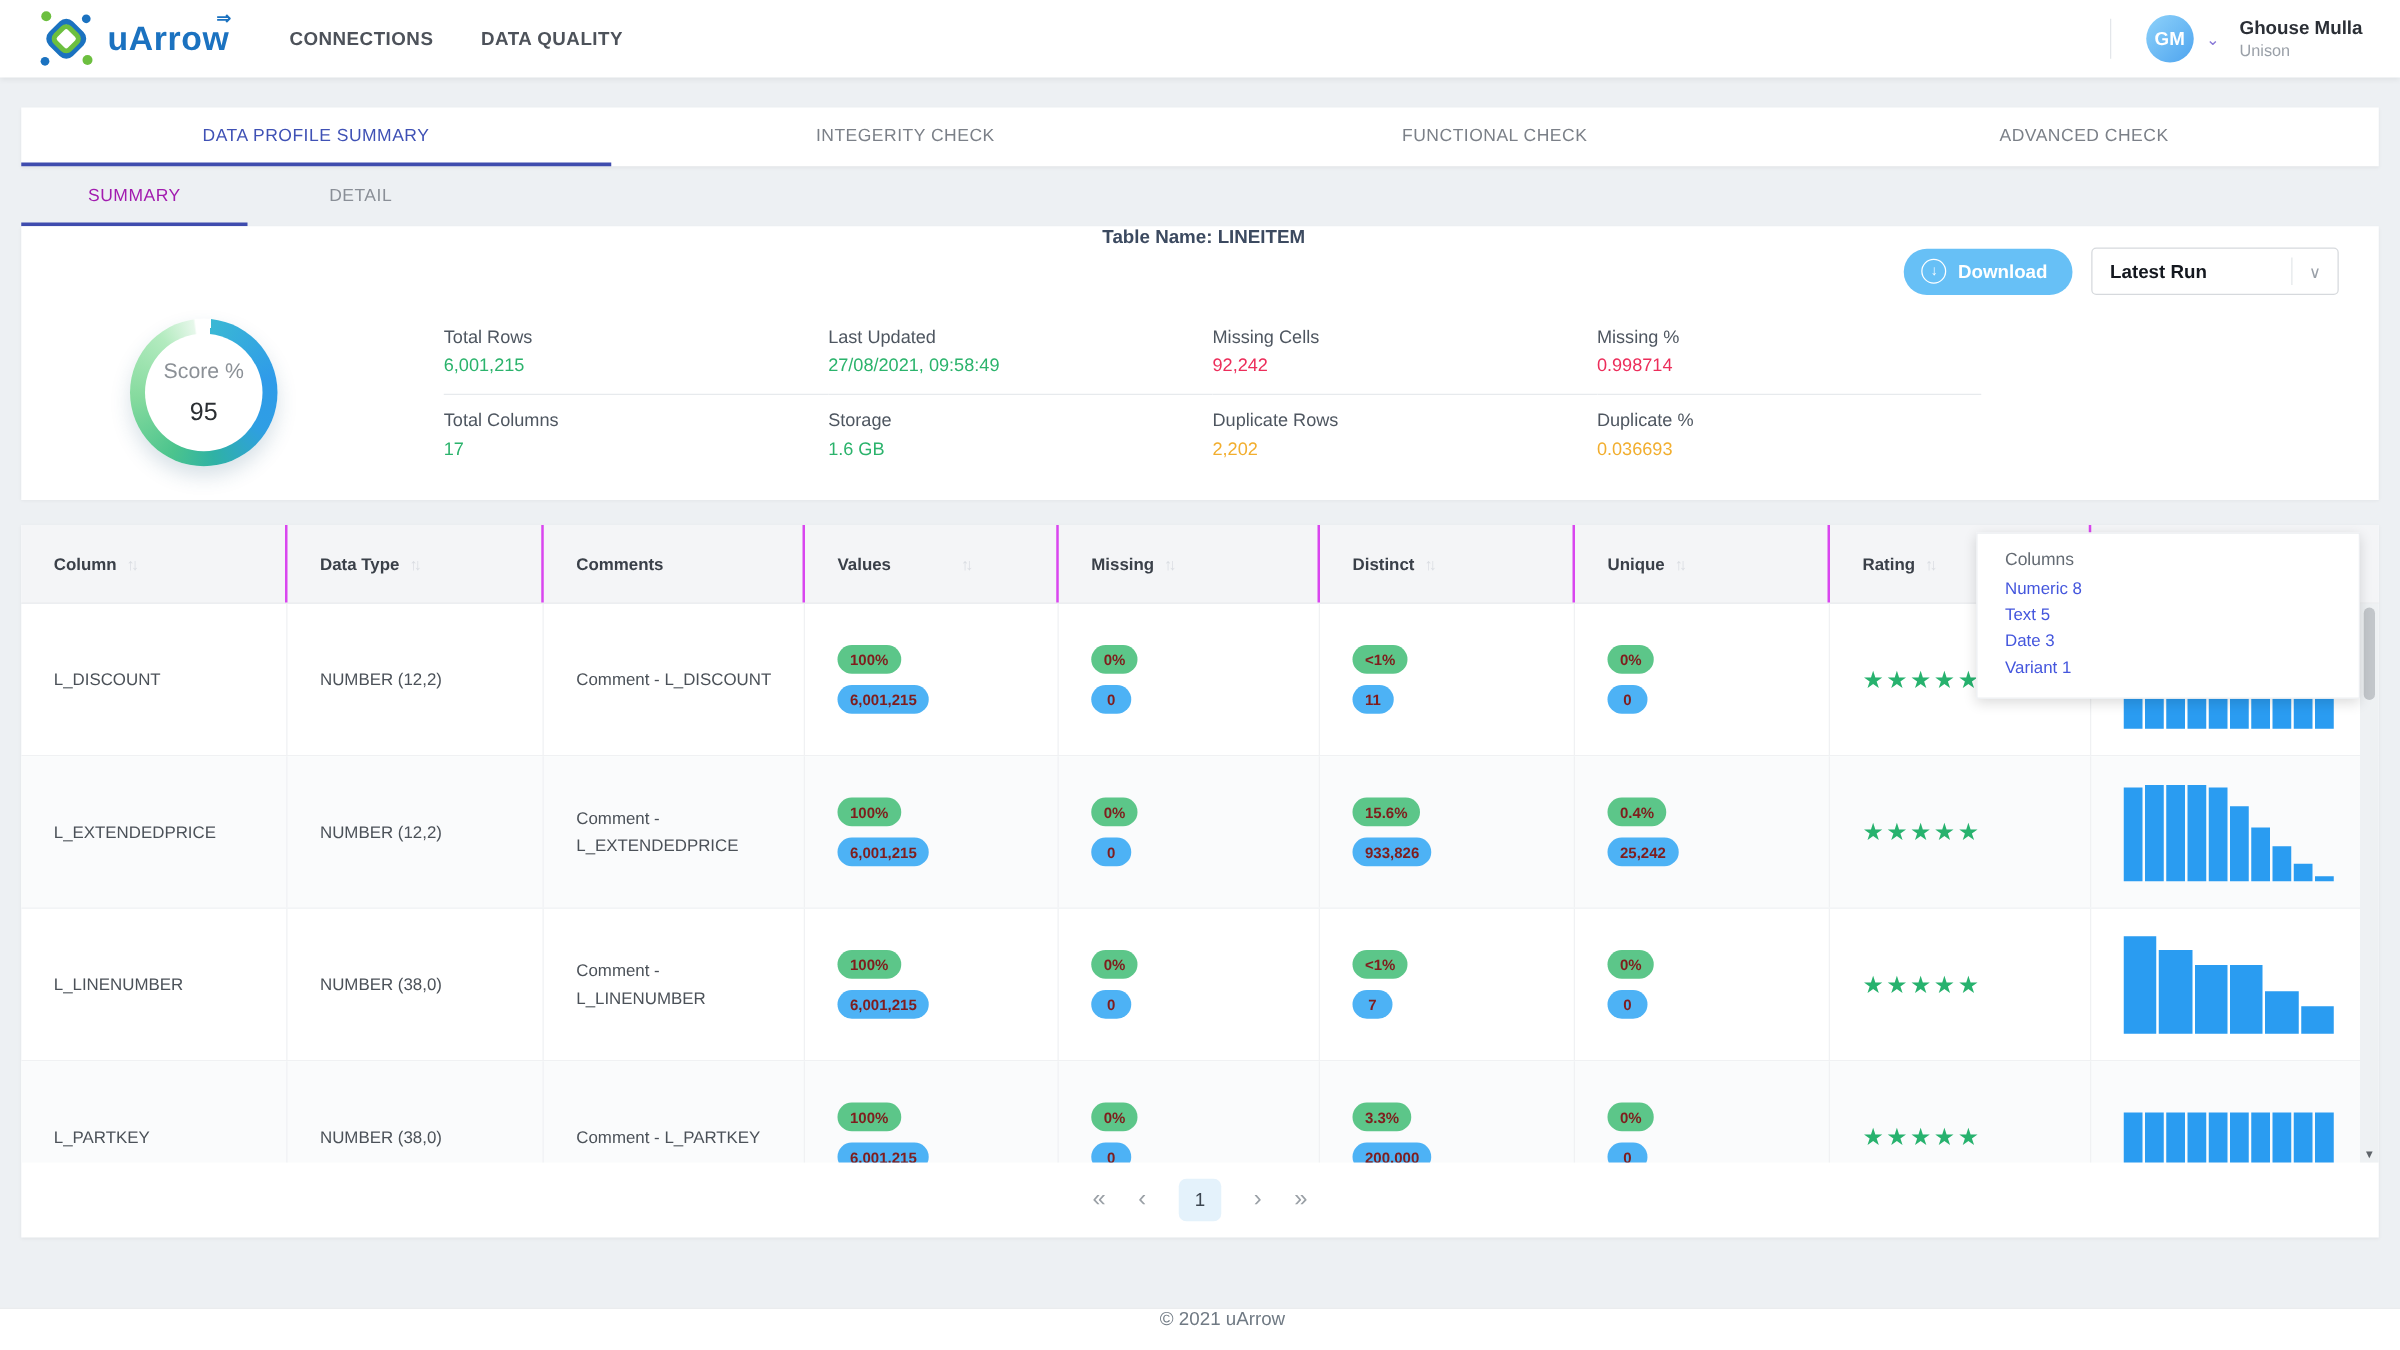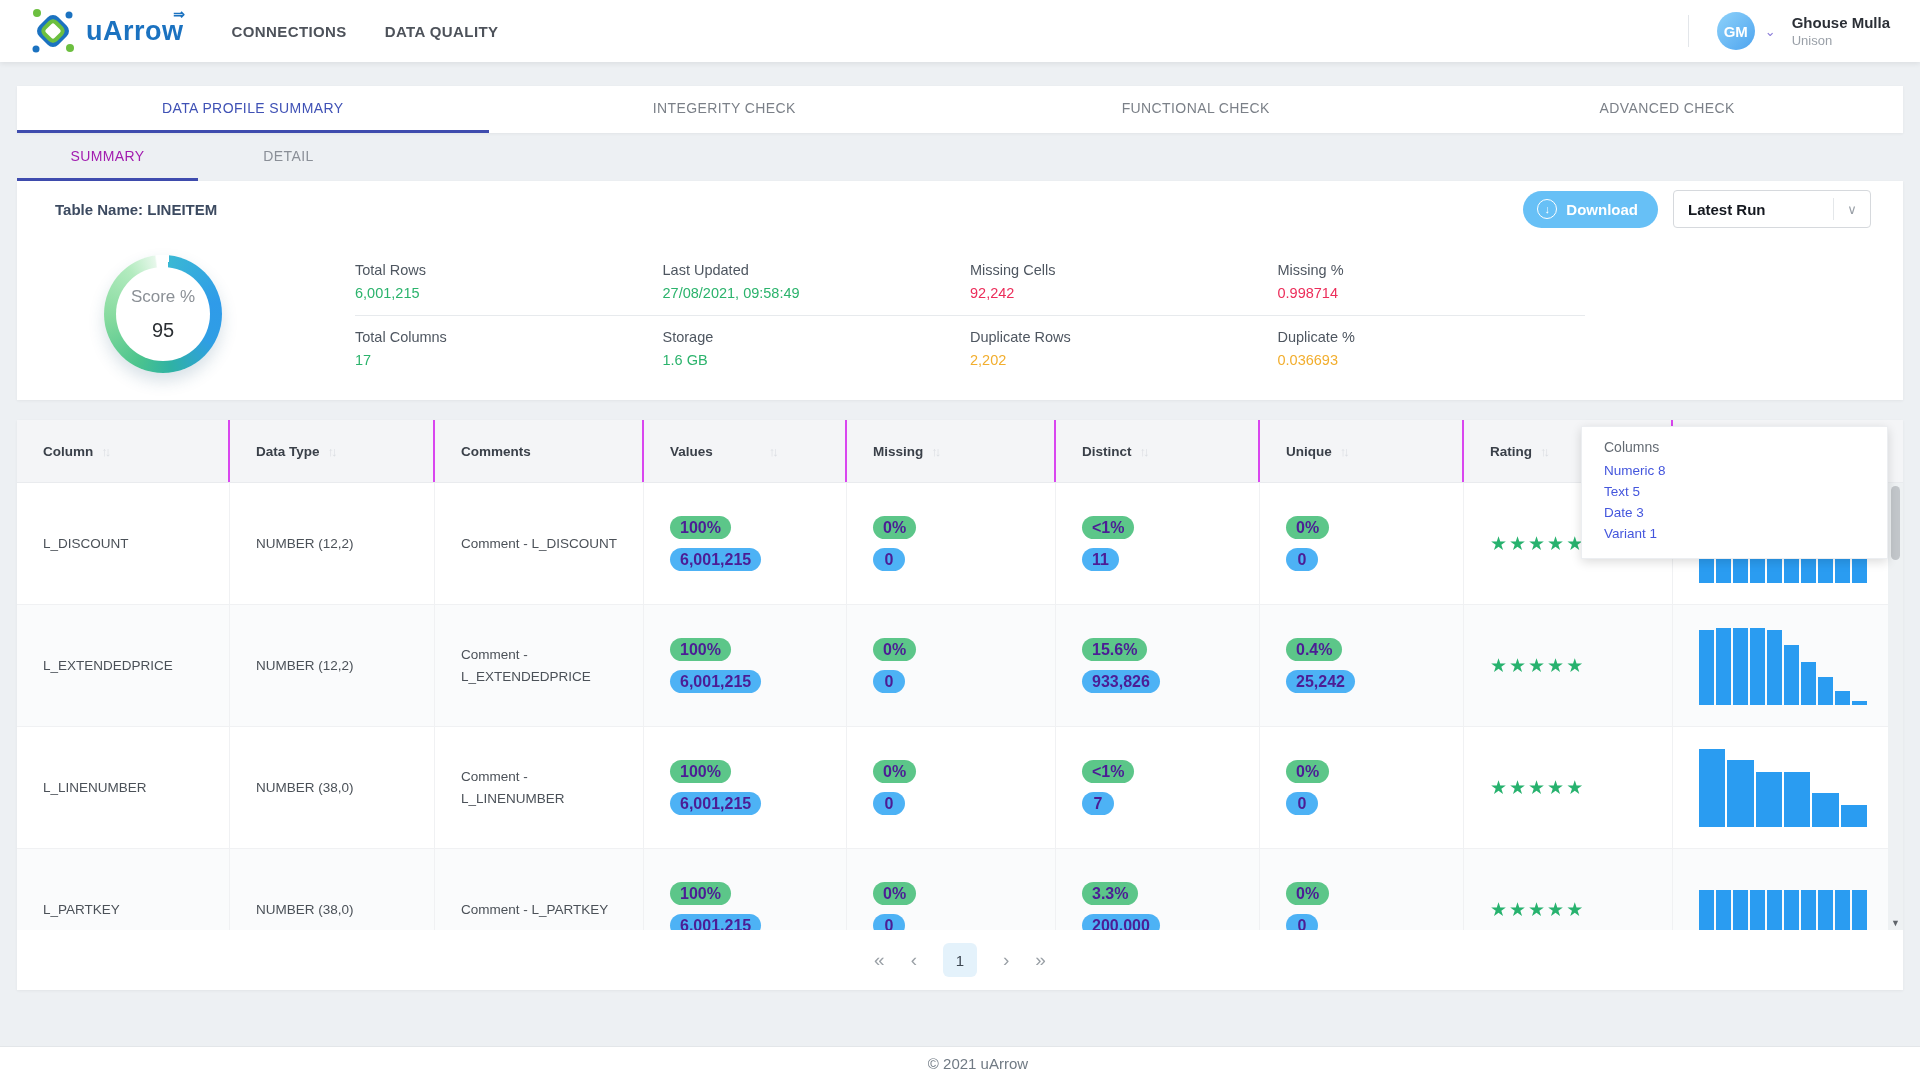--- a/index.html
+++ b/index.html
@@ -24,21 +24,21 @@
   .band { margin:0 17px; }
   .tabs-card { margin-top:24px; background:#fff; height:47px; display:flex; box-shadow:0 1px 3px rgba(0,0,0,.05); }
   .tab { flex:1; display:flex; align-items:center; justify-content:center; font-size:14px; letter-spacing:.4px; color:#7b8088; cursor:pointer; border-bottom:3px solid transparent; }
   .tab.active { color:#3f51b5; border-bottom-color:#3f4cae; font-weight:400; }
 
   .subtabs { height:48px; display:flex; align-items:stretch; }
   .subtab { width:181px; display:flex; align-items:center; justify-content:center; font-size:14px; letter-spacing:.4px; color:#8a8f97; cursor:pointer; border-bottom:3px solid transparent; }
   .subtab.active { color:#a21caf; border-bottom-color:#3f4cae; }
 
   .content-card { background:#fff; height:219px; position:relative; box-shadow:0 1px 3px rgba(0,0,0,.05); }
-  .toolbar { height:56px; display:flex; align-items:center; padding:0 32px 0 38px; }
+  .toolbar { height:56px; display:flex; align-items:center; padding:0 32px 0 38px;flex-direction:column; }
   .table-name { font-size:15px; font-weight:700; color:#3c4a60; }
   .toolbar-right { margin-left:auto; display:flex; align-items:center; gap:15px; }
   .download-btn { height:37px; padding:0 20px 0 14px; border-radius:19px; border:none; background:#67c0f6; color:#fff; font-size:15px; font-weight:700; display:flex; align-items:center; gap:9px; cursor:pointer; font-family:inherit; }
   .dl-icon { width:20px; height:20px; border:1.6px solid #fff; border-radius:50%; display:flex; align-items:center; justify-content:center; font-size:11px; }
   .run-select { width:198px; height:38px; border:1px solid #d6d9dd; border-radius:4px; background:#fff; display:flex; align-items:center; cursor:pointer; }
   .run-select .val { flex:1; padding-left:14px; font-size:15px; font-weight:700; color:#14181f; }
   .run-select .sep { width:1px; height:22px; background:#e4e7ea; }
   .run-select .chev { width:36px; text-align:center; color:#9aa0a8; font-size:13px; }
 
   
@@ -68,40 +68,40 @@
   .t-hcell:last-child { border-right:none; }
   .sort-icon { margin-left:8px; color:#dadde2; font-size:13px; letter-spacing:-3px; }
   .t-body { height:447px; overflow:hidden; }
   .t-row { display:flex; height:122px; border-bottom:1px solid #f0f1f3; }
   .t-row:nth-child(even) { background:#fafbfc; }
   .t-cell { padding-left:26px; display:flex; flex-direction:column; justify-content:center; border-right:1px solid #f0f1f3; }
   .t-cell:last-child { border-right:none; }
   .c0{width:213px;} .c1{width:205px;} .c2{width:209px;} .c3{width:203px;gap:48px;} .c4{width:209px;}
   .c5{width:204px;} .c6{width:204px;} .c7{width:209px;} .c8{width:230px; padding-right:30px;}
   .cell-text { font-size:13.5px; color:#4b5158; line-height:1.6; padding-right:20px; }
-  .badge { display:inline-flex; align-items:center; justify-content:center; height:23px; min-width:32px; padding:0 10px; border-radius:12px; color:#4c1d95; font-size:16px; font-weight:700; }
+  .badge { display:inline-flex; align-items:center; justify-content:center; height:23px; min-width:32px; padding:0 10px; border-radius:12px; color:#7f1d1d; font-size:12px; font-weight:700; }
   .badge.green { background:#5cc689; }
   .badge.blue  { background:#4db2f5; }
   .badge-stack { display:flex; flex-direction:column; align-items:flex-start; gap:9px; }
   .stars { color:#27b26e; font-size:19px; letter-spacing:2px; }
   .minichart { height:78px; display:flex; align-items:flex-end; gap:2px; width:168px; }
   .minichart .bar { flex:1; background:#2a9cf1; }
 
   
   .vscroll { position:absolute; top:63px; right:0; width:15px; height:447px; background:#eef1f3; }
   .vthumb { position:absolute; top:3px; left:3px; width:9px; height:74px; border-radius:5px; background:#c2c6ca; cursor:grab; }
   .vdown { position:absolute; bottom:2px; left:0; width:15px; text-align:center; font-size:9px; color:#5f646a; cursor:pointer; }
 
   
   .pagination { height:60px; display:flex; align-items:center; justify-content:center; gap:26px; }
   .pg-btn { color:#9aa0a6; font-size:19px; cursor:pointer; user-select:none; }
   .pg-page { width:34px; height:34px; border-radius:6px; background:#e4f2fb; color:#3c4650; font-size:15px; display:flex; align-items:center; justify-content:center; cursor:pointer; }
 
   
-  .footer { position:absolute; left:0; bottom:0; width:100%; height:34px; background:#fff; border-top:1px solid #e3e6e9; display:flex; align-items:center; justify-content:center; font-size:15px; color:#707a84;padding-left:36px; }
+  .footer { position:absolute; left:0; bottom:0; width:100%; height:34px; background:#fff; border-top:1px solid #e3e6e9; display:flex; justify-content:center; font-size:15px; color:#707a84;padding-left:36px; }
 </style>
 </head>
 <body>
 
 <header class="app-header">
   <div class="logo">
     <svg width="50" height="50" viewBox="0 0 50 50">
       <rect x="14" y="14" width="22" height="22" rx="5" fill="none" stroke="#1b72c0" stroke-width="5" transform="rotate(45 25 25)"></rect>
       <rect x="17" y="17" width="16" height="16" rx="4" fill="none" stroke="#6cbf3f" stroke-width="4" transform="rotate(45 25 25)"></rect>
       <circle cx="9" cy="7" r="4" fill="#6cbf3f"></circle>

